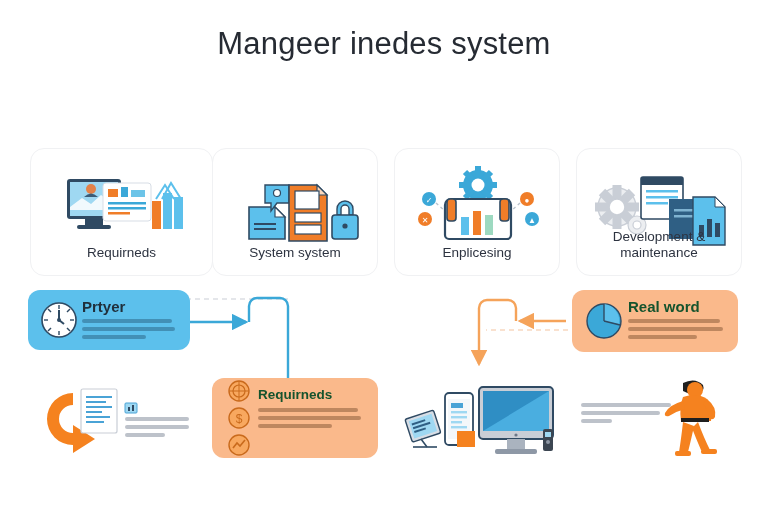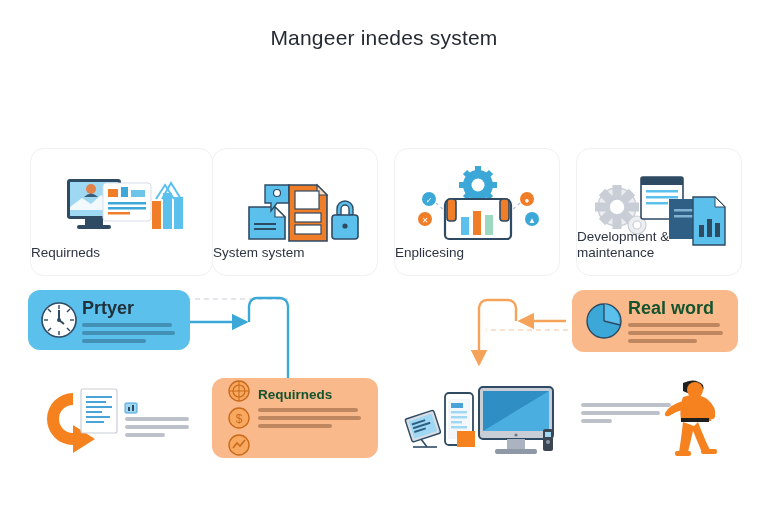--- a/index.html
+++ b/index.html
@@ -8,44 +8,44 @@
     background: #ffffff;
     font-family: "Liberation Sans", sans-serif;
     overflow: hidden;
   }
   #stage { position: relative; width: 768px; height: 512px; background:#fff; }
 
   
   .title {
     position: absolute; left: 0; top: 26px; width: 768px;
     text-align: center;
-    font-size: 21px; font-weight: 400; color: #262b33;
+    font-size: 31px; font-weight: 400; color: #262b33;
     letter-spacing: .2px;
   }
 
   
   .card {
     position: absolute;
     border: 1px solid #f0f1f3;
     border-radius: 14px;
     background: #ffffff;
   }
   .card-label {
     position: absolute; left: 0; bottom: 14px; width: 100%;
-    text-align: left; color: #2d3340; font-size: 13.5px; line-height: 16px;
+    text-align: center; color: #2d3340; font-size: 13.5px; line-height: 16px;
   }
   .art { position: absolute; left: 0; top: 14px; width: 100%; height: 92px; }
 
   
   .callout { position: absolute; border-radius: 12px; display: flex; }
   .callout.blue  { background: #5cc0ec; }
   .callout.peach { background: #fab98b; }
   .callout-icon { flex: 0 0 auto; display:flex; align-items:center; justify-content:center; }
   .callout-body { flex: 1 1 auto; padding-right: 8px; }
-  .callout-head { font-size: 18px; font-weight: 700; color:#20303c; margin-bottom:4px; }
+  .callout-head { font-size: 15px; font-weight: 700; color:#20303c; margin-bottom:4px; }
   .callout.peach .callout-head { color:#14532d; }
   .blurline { height: 4px; border-radius: 2px; margin-bottom: 4px; opacity:.42; }
   .callout.blue  .blurline { background:#1f4f6b; }
   .callout.peach .blurline { background:#6b4324; }
 
   
   .grayline { height:4px; border-radius:2px; margin-bottom:4px; background:#7b8696; opacity:.5; }
 
   svg { display:block; overflow: visible; }
   .conn { position:absolute; left:0; top:0; width:768px; height:512px; pointer-events:none; }

